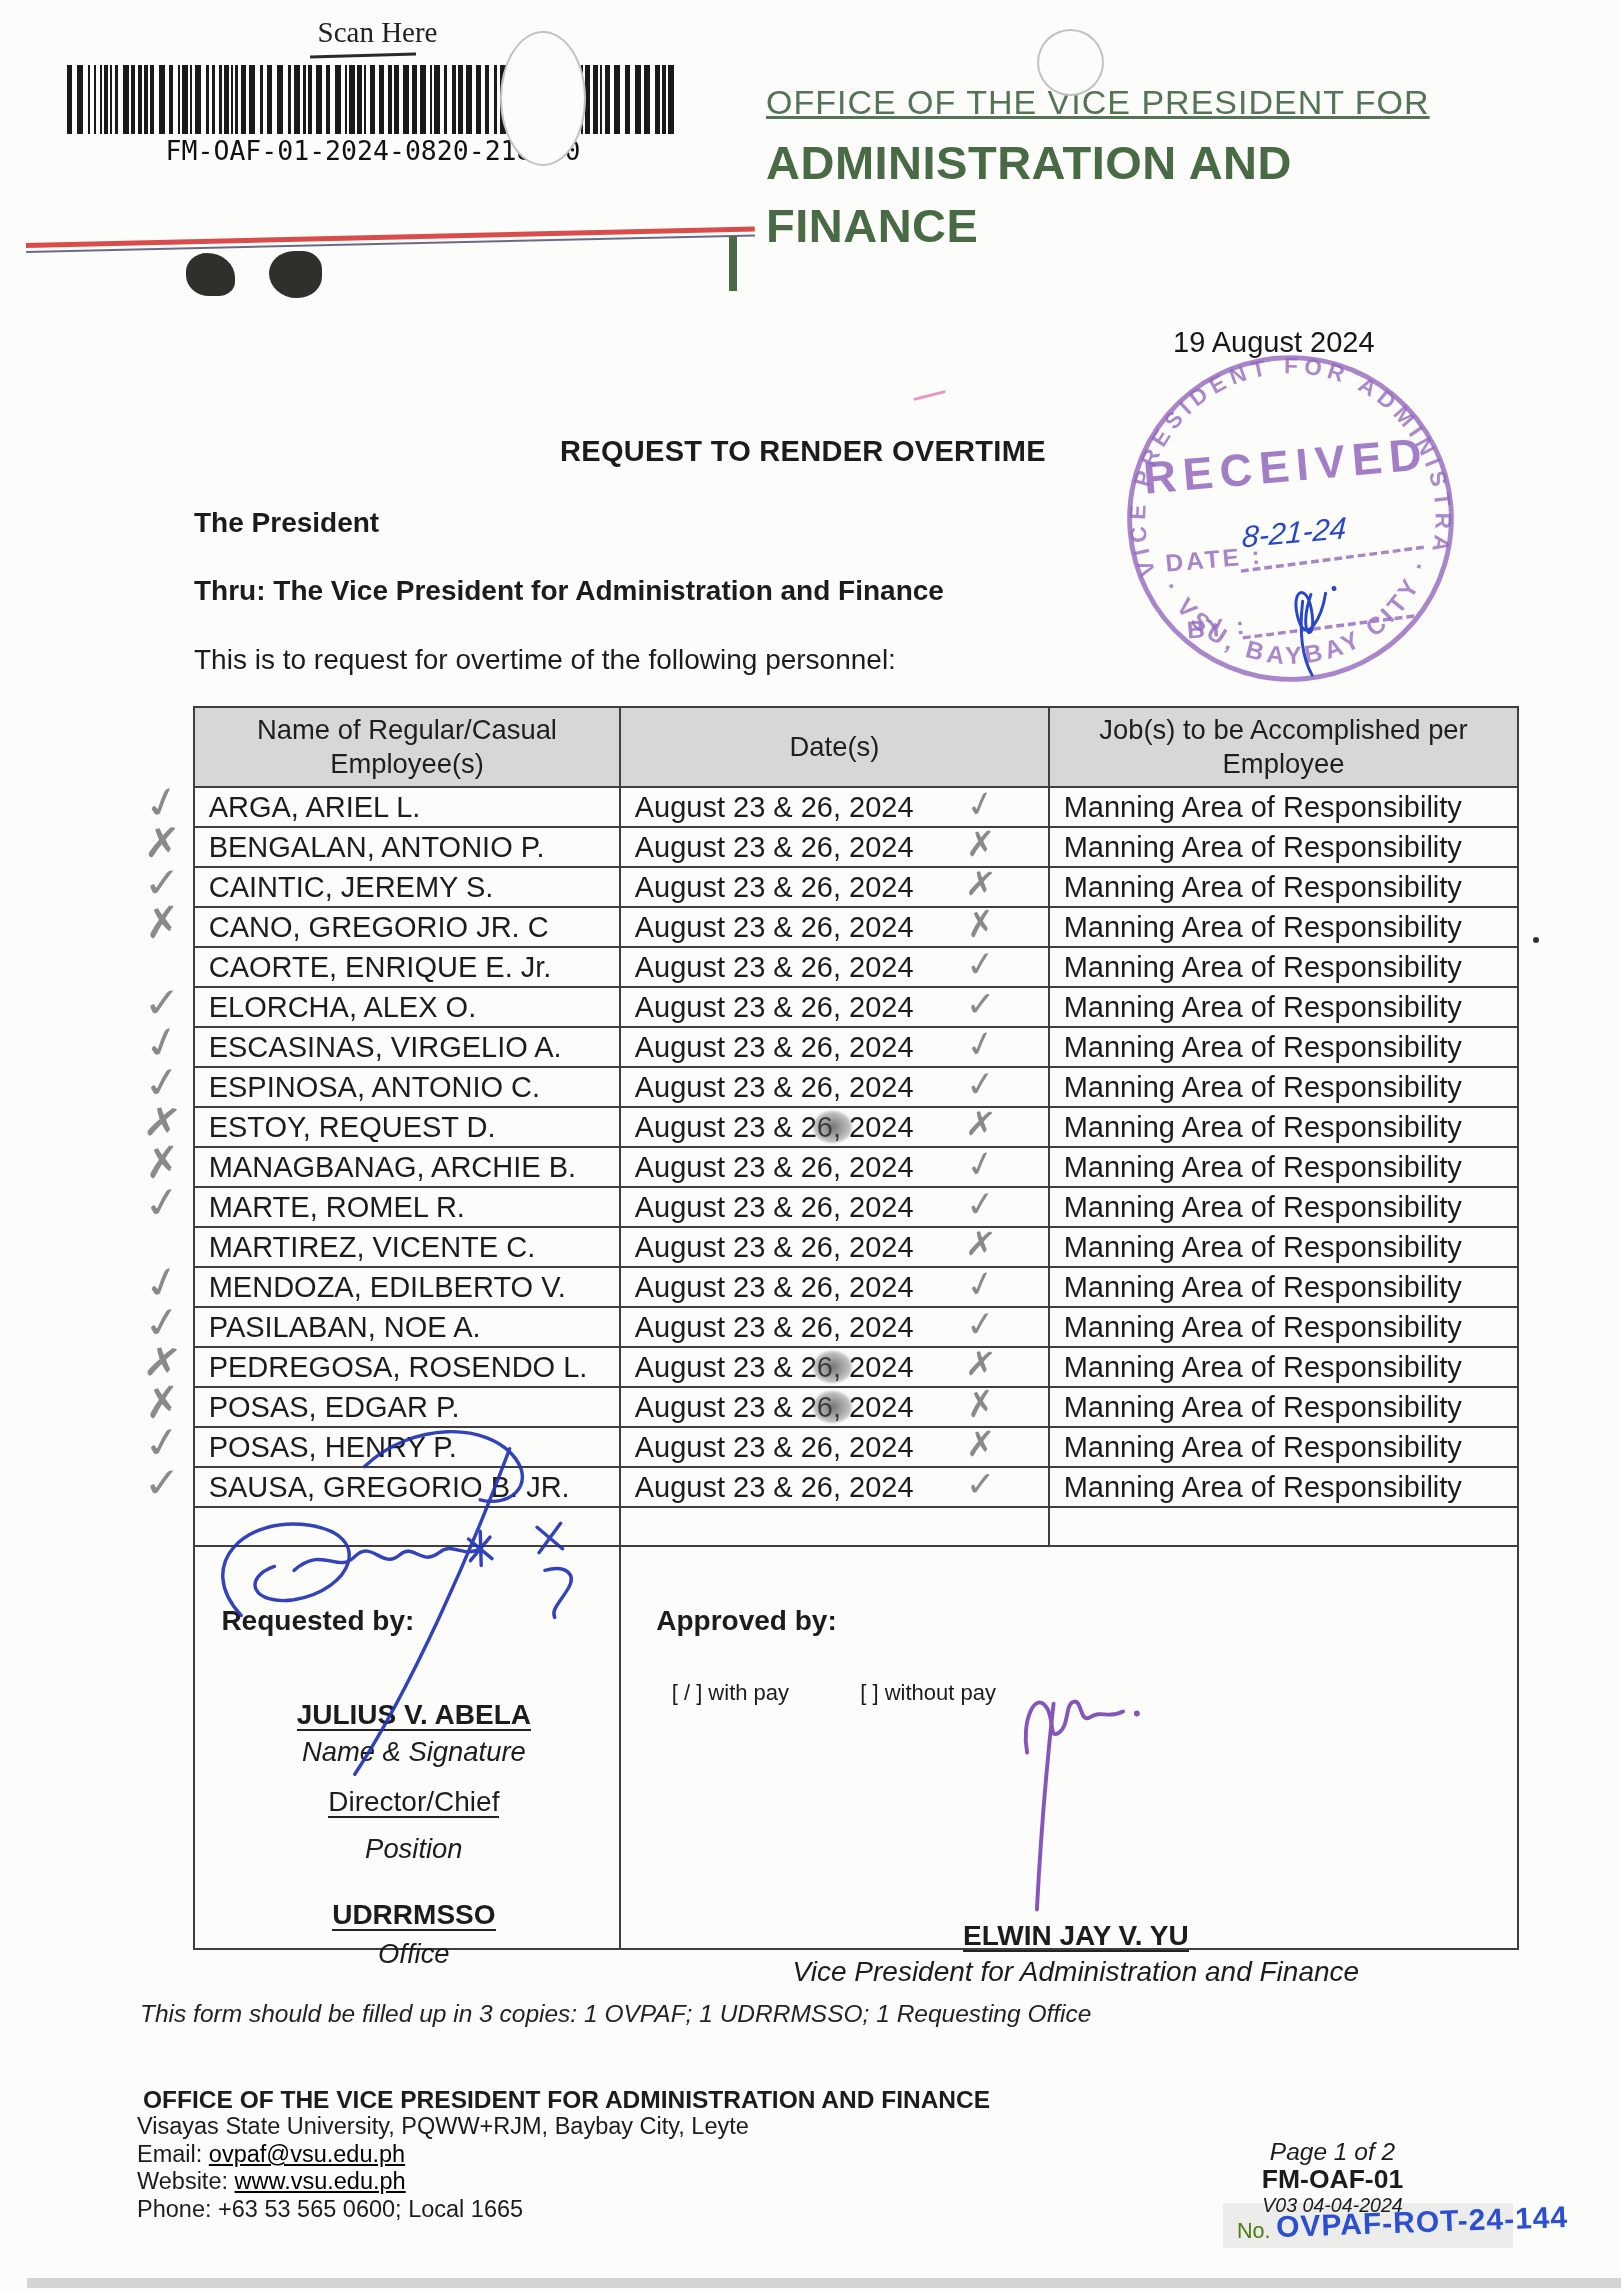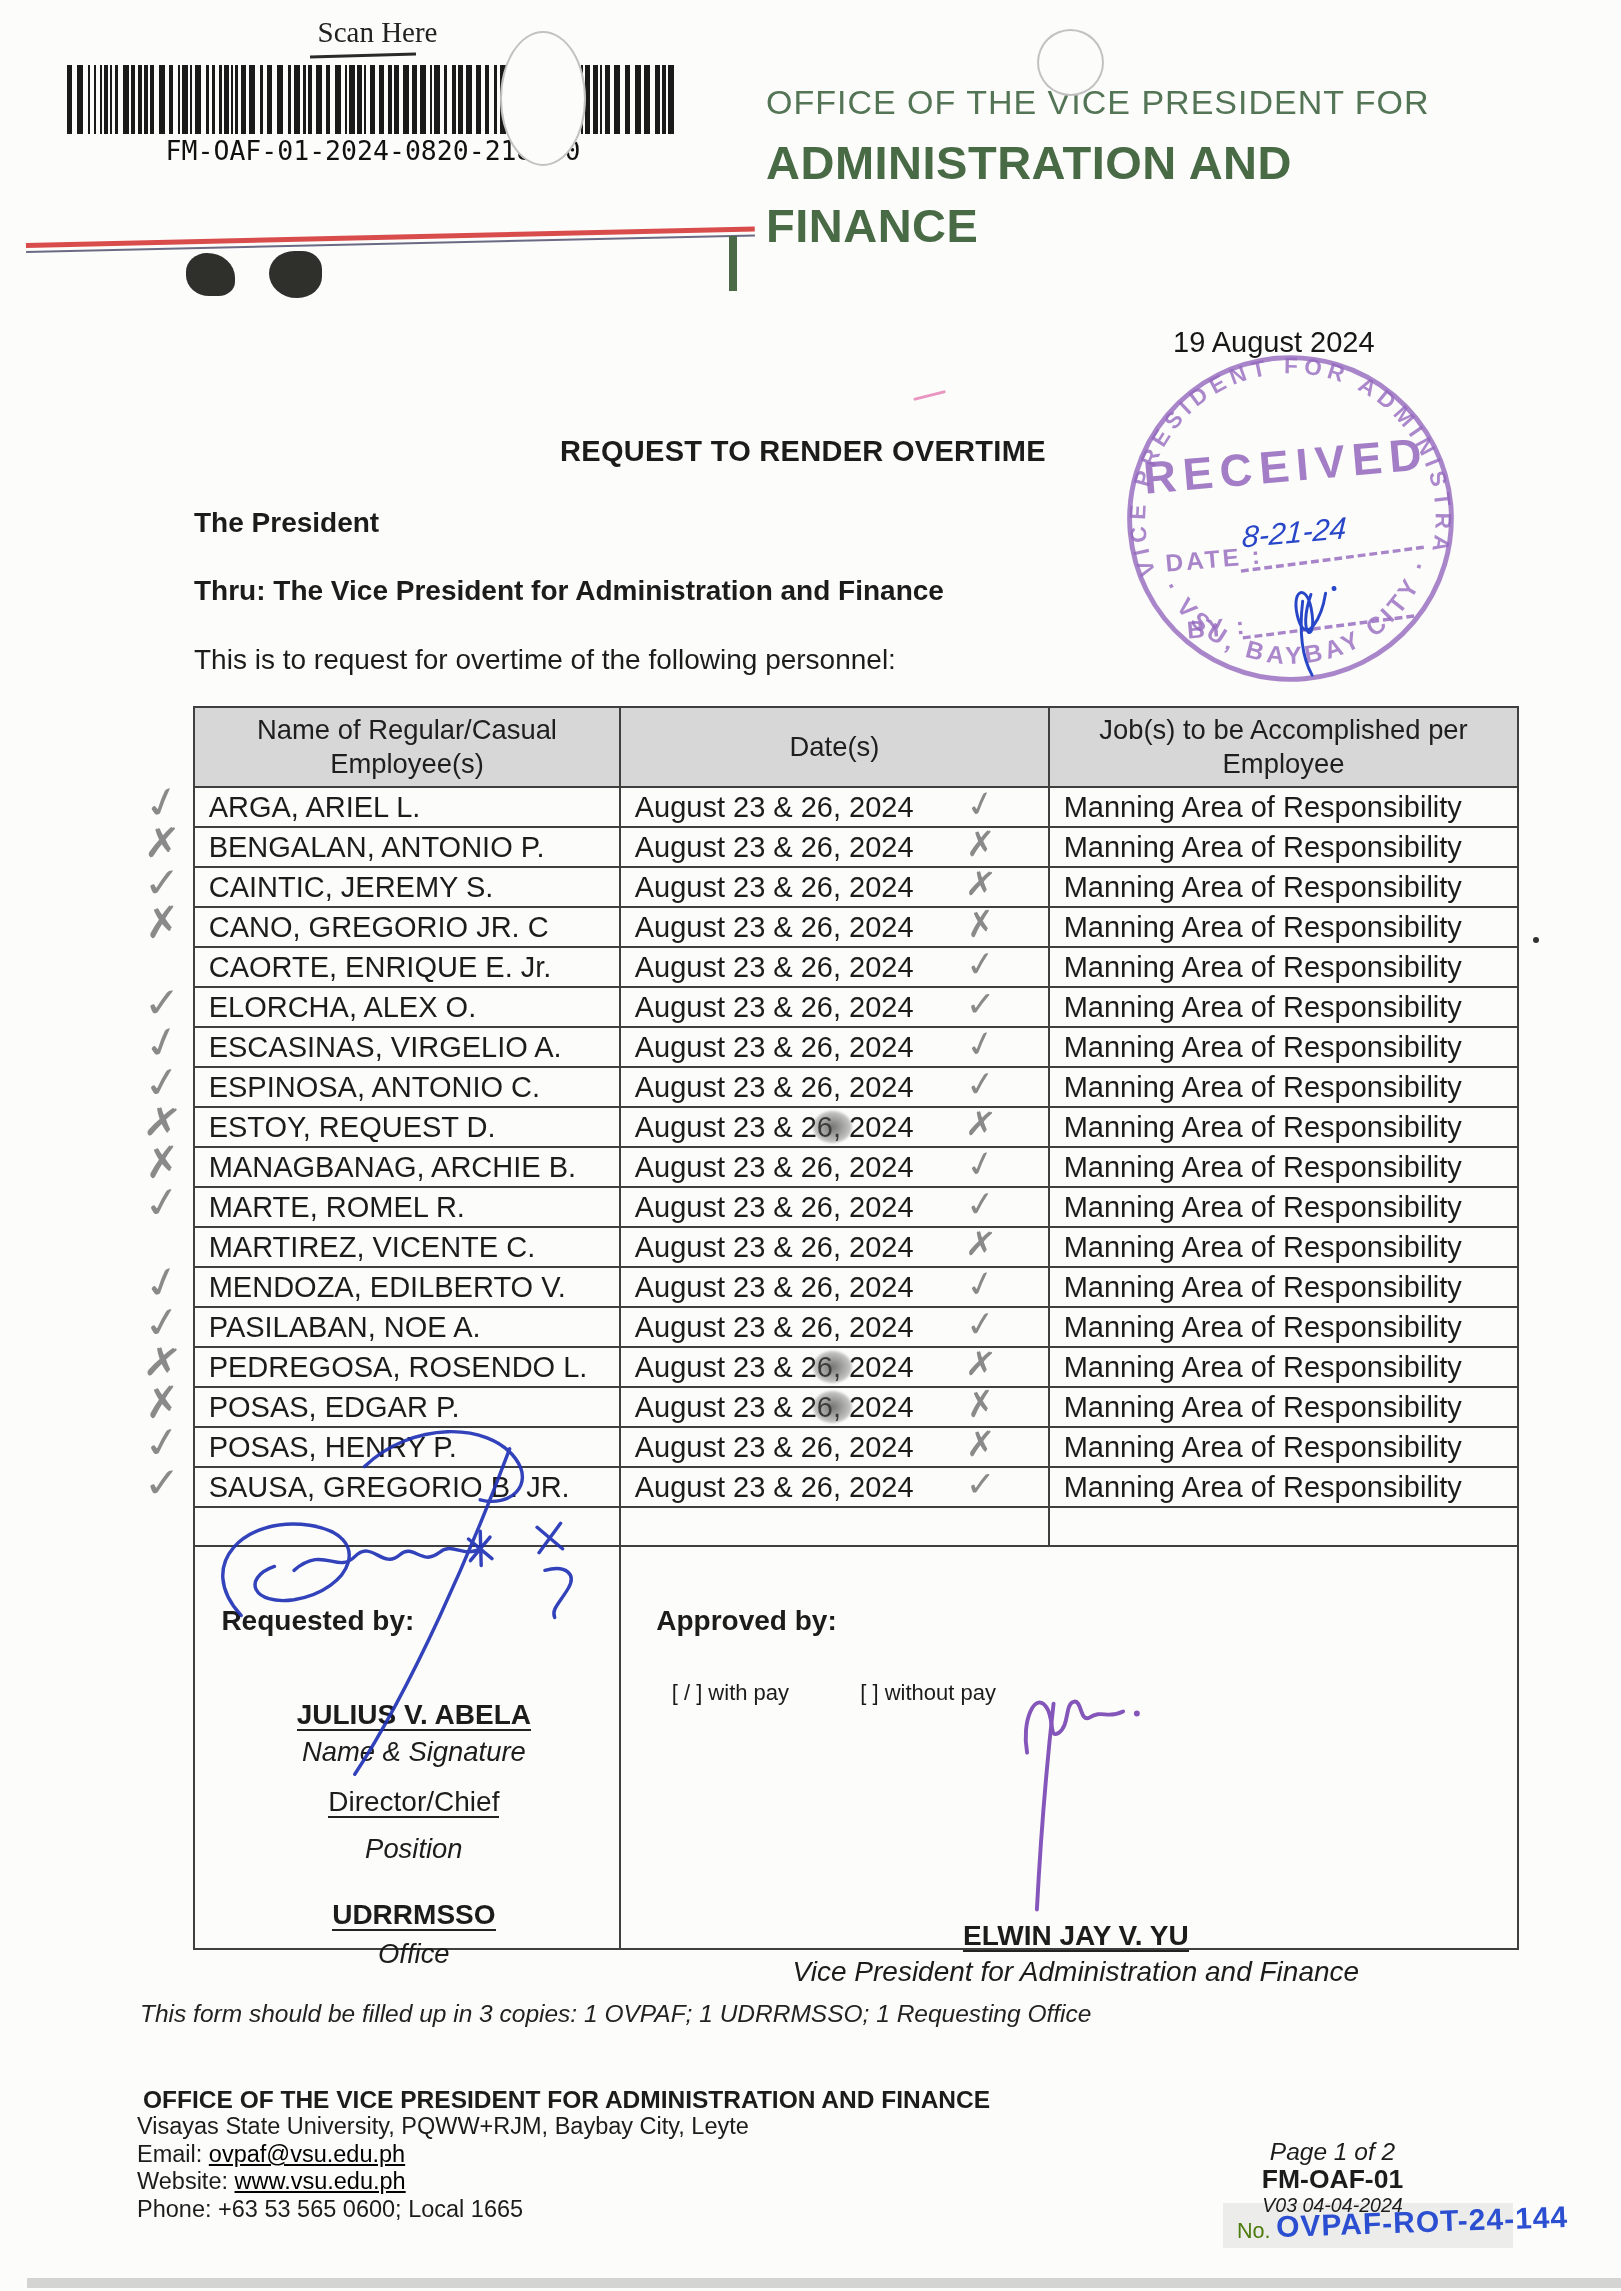--- a/index.html
+++ b/index.html
@@ -21,21 +21,21 @@
 
   
   .redline-wrap{top:243px;left:25.5px;width:729px;transform:rotate(-1.3deg);transform-origin:left center;}
   .redline{width:100%;height:4.9px;background:#d94c4c;}
   .blueline{width:100%;height:2px;background:#6a6a85;margin-top:2.9px;}
   .blob1{top:253px;left:186px;width:49px;height:43px;background:#2f2f2b;border-radius:45% 60% 35% 50%;}
   .blob2{top:251px;left:269px;width:53px;height:47px;background:#2f2f2b;border-radius:50% 40% 48% 55%;}
   .green-bar{top:236px;left:729px;width:7.8px;height:55px;background:#4b6b48;}
 
   
-  .office-l1{top:83px;left:766px;font-size:34px;font-weight:400;letter-spacing:1px;color:#537455;white-space:nowrap;}
+  .office-l1{top:83px;left:766px;font-size:34px;font-weight:400;letter-spacing:1px;color:#537455;white-space:nowrap;text-decoration:underline;}
   .office-l2{top:135px;left:766px;font-size:47px;font-weight:700;letter-spacing:0.5px;color:#486a45;white-space:nowrap;}
   .office-l3{top:198px;left:766px;font-size:47px;font-weight:700;letter-spacing:0.5px;color:#486a45;white-space:nowrap;}
 
   .date-line{top:326px;left:1173px;width:235px;font-size:29px;color:#171717;white-space:nowrap;}
 
   
   .doc-title{top:435px;left:560px;width:490px;text-align:left;font-size:29px;font-weight:700;letter-spacing:0.3px;white-space:nowrap;}
   .addressee{top:507px;left:194px;font-size:28px;font-weight:700;}
   .thru{top:575px;left:194px;font-size:28px;font-weight:700;white-space:nowrap;}
   .intro{top:644px;left:194px;font-size:28px;white-space:nowrap;}

